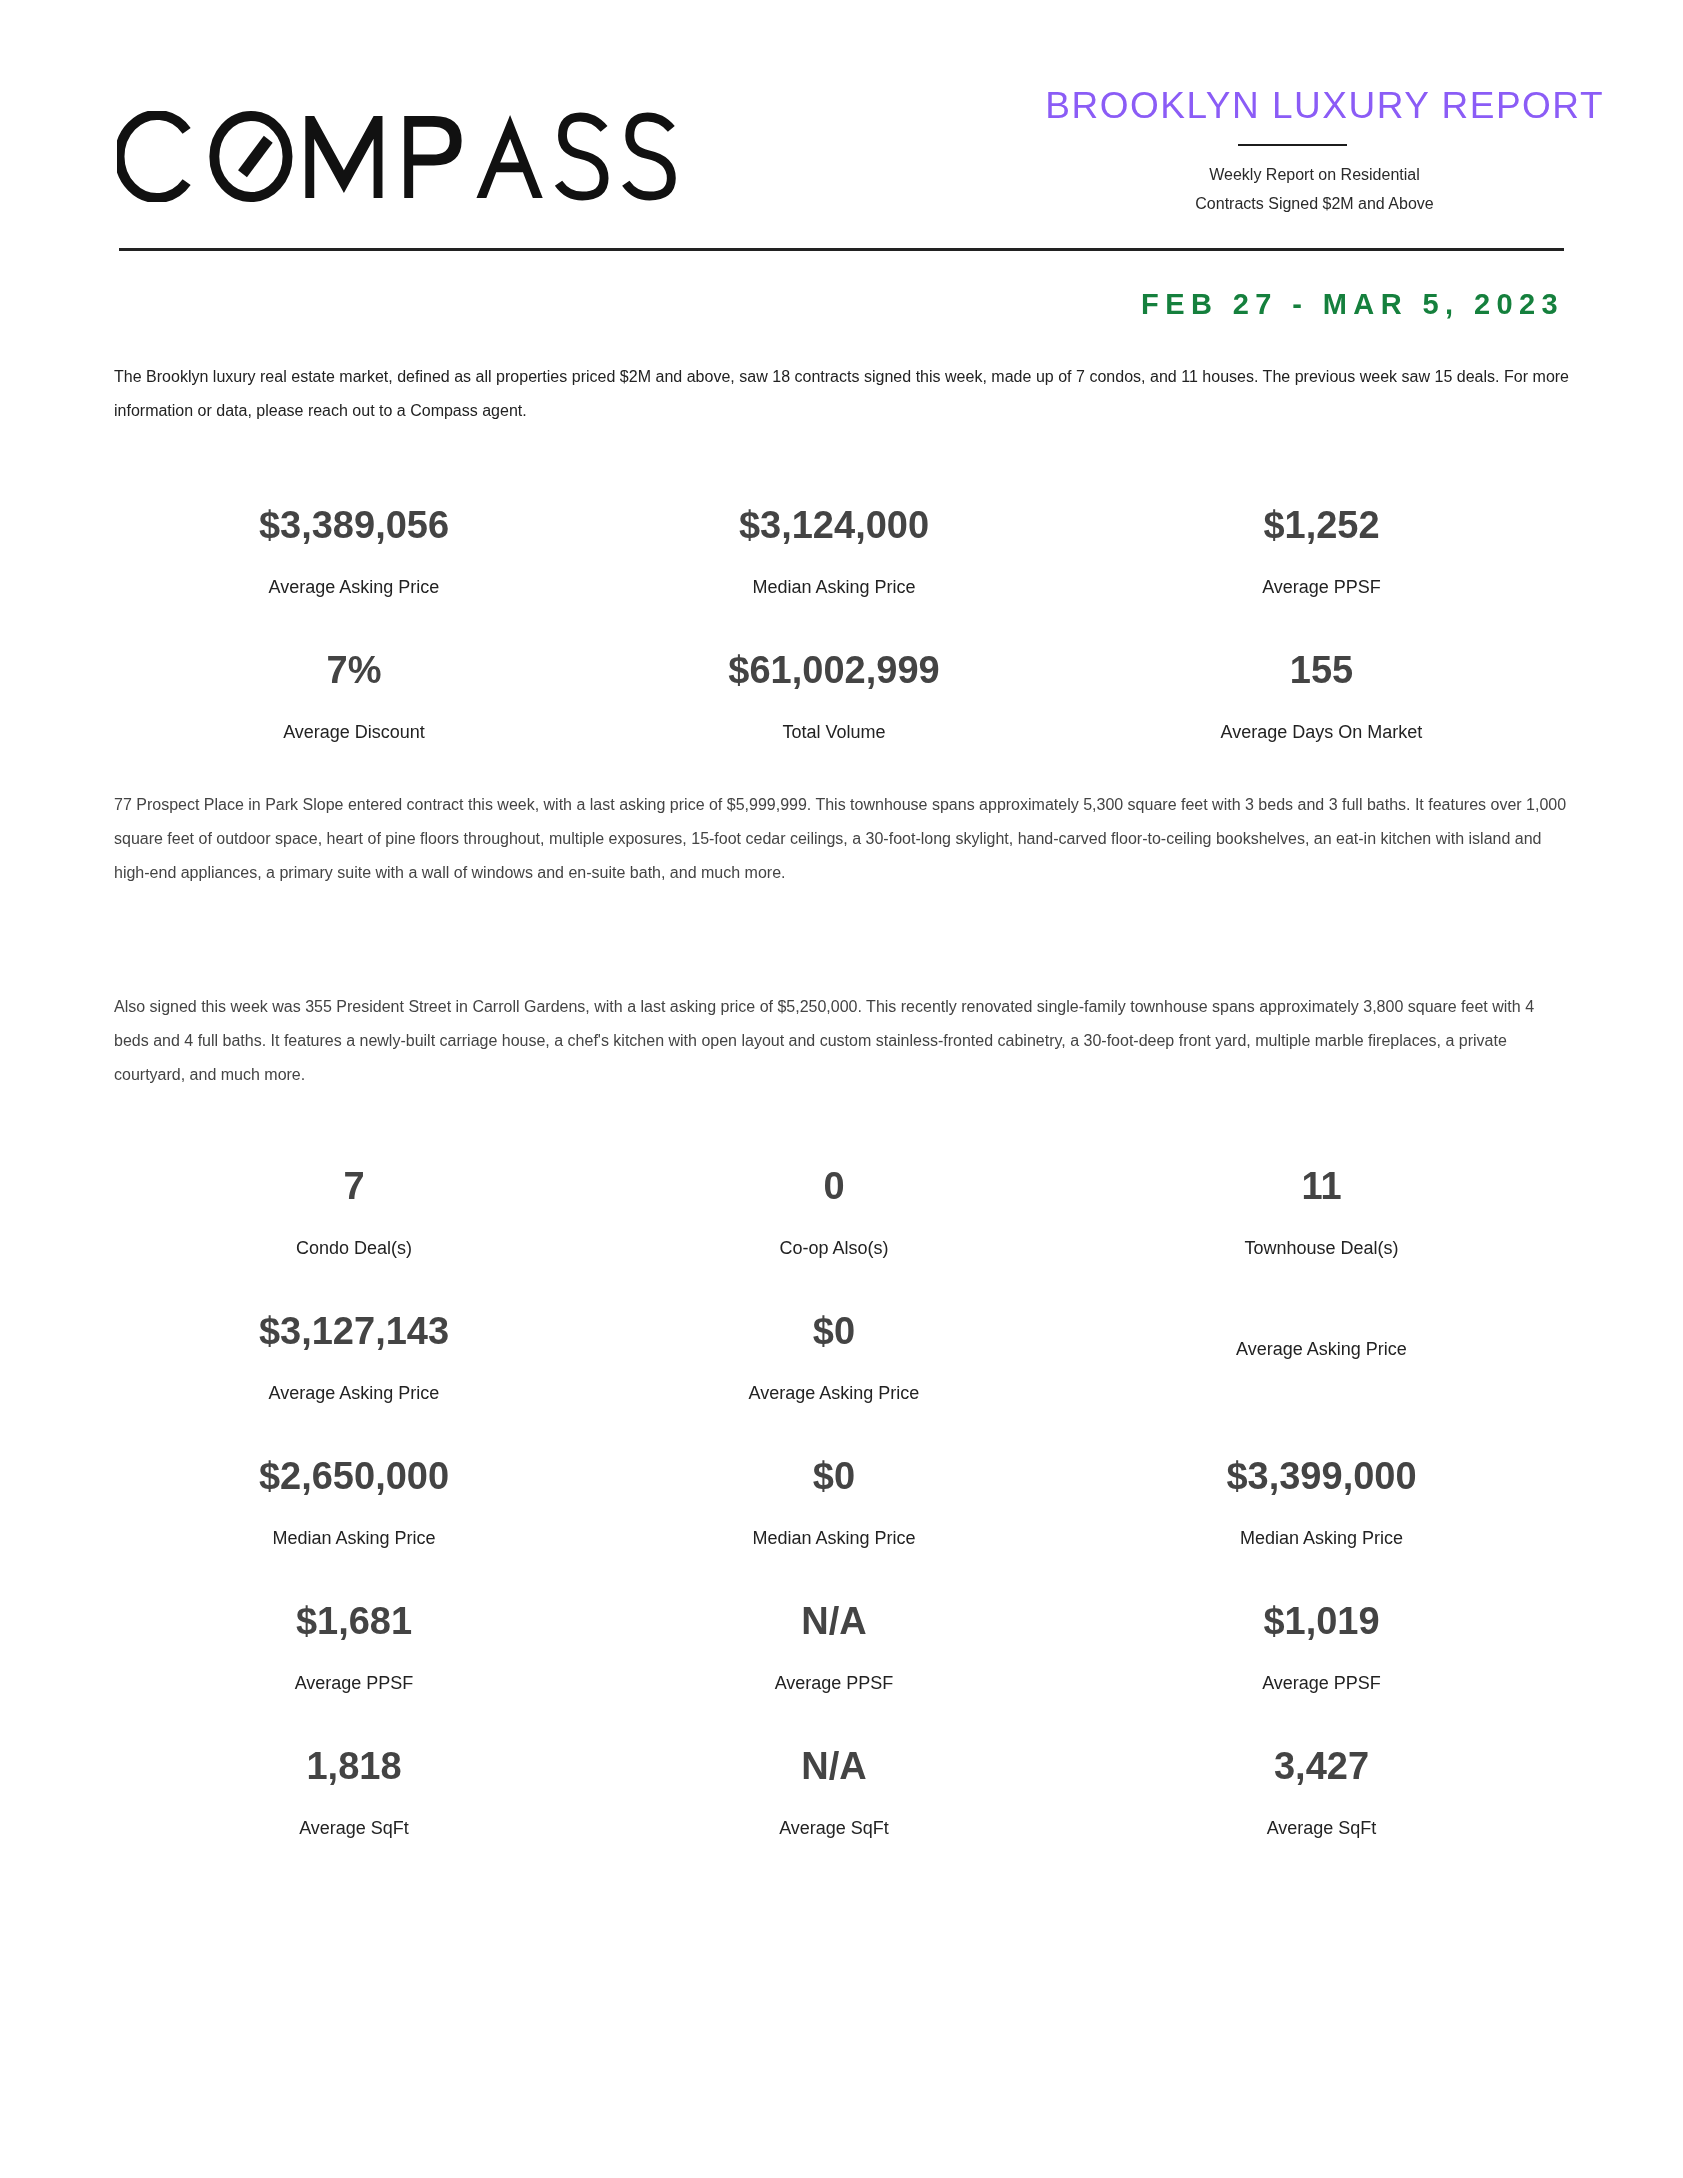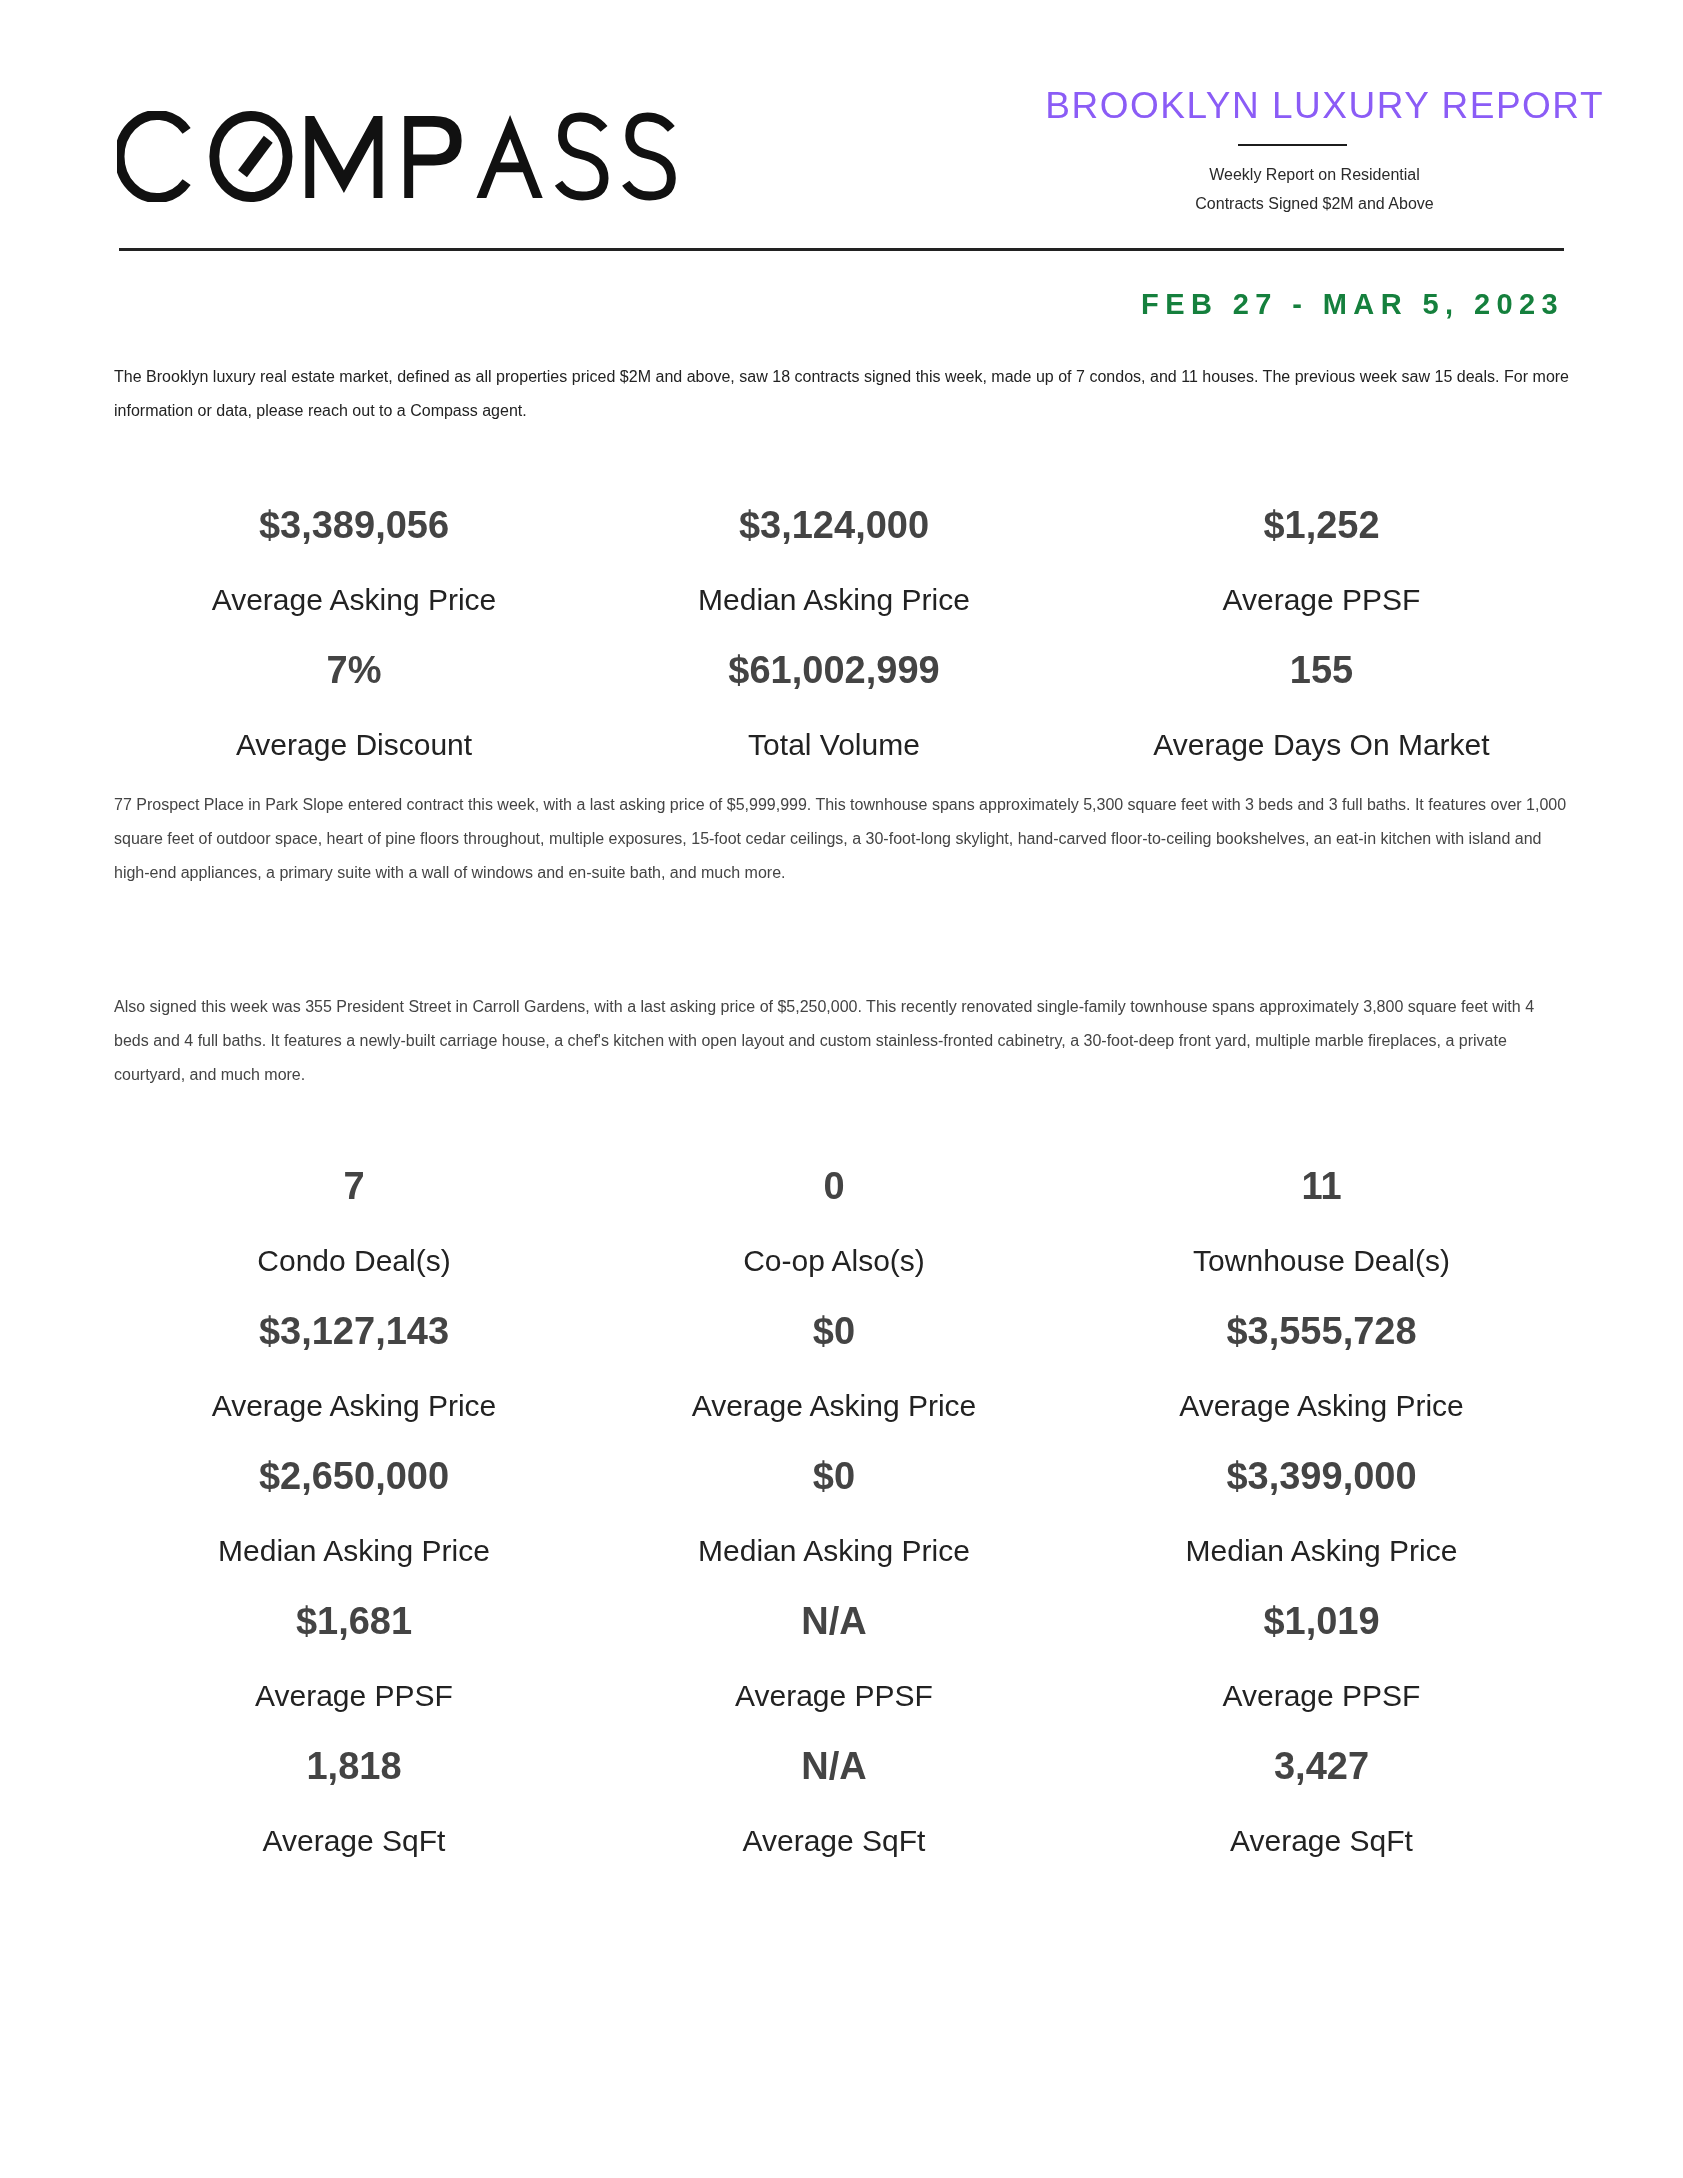--- a/index.html
+++ b/index.html
@@ -117,24 +117,24 @@
   .stat-value {
     display: block;
     font-size: 38px;
     font-weight: 700;
     color: #444444;
     line-height: 44px;
     padding-top: 0;
   }
   .stat-label {
     display: block;
-    font-size: 30px;
+    font-size: 18px;
     color: #222222;
     line-height: 32px;
-    margin-top: 37px;
+    margin-top: 24px;
   }
   .stats-top { top: 503px; }
   .stats-bottom { top: 1164px; }
 </style>
 </head>
 <body>
 
 <div class="page">
 
   <div class="logo" aria-label="COMPASS">
@@ -225,21 +225,20 @@
 
     <div class="stat">
       <span class="stat-value">$3,127,143</span>
       <span class="stat-label">Average Asking Price</span>
     </div>
     <div class="stat">
       <span class="stat-value">$0</span>
       <span class="stat-label">Average Asking Price</span>
     </div>
     <div class="stat">
-      <span class="stat-value">$3,555,728</span>
       <span class="stat-label">Average Asking Price</span>
     </div>
 
     <div class="stat">
       <span class="stat-value">$2,650,000</span>
       <span class="stat-label">Median Asking Price</span>
     </div>
     <div class="stat">
       <span class="stat-value">$0</span>
       <span class="stat-label">Median Asking Price</span>

